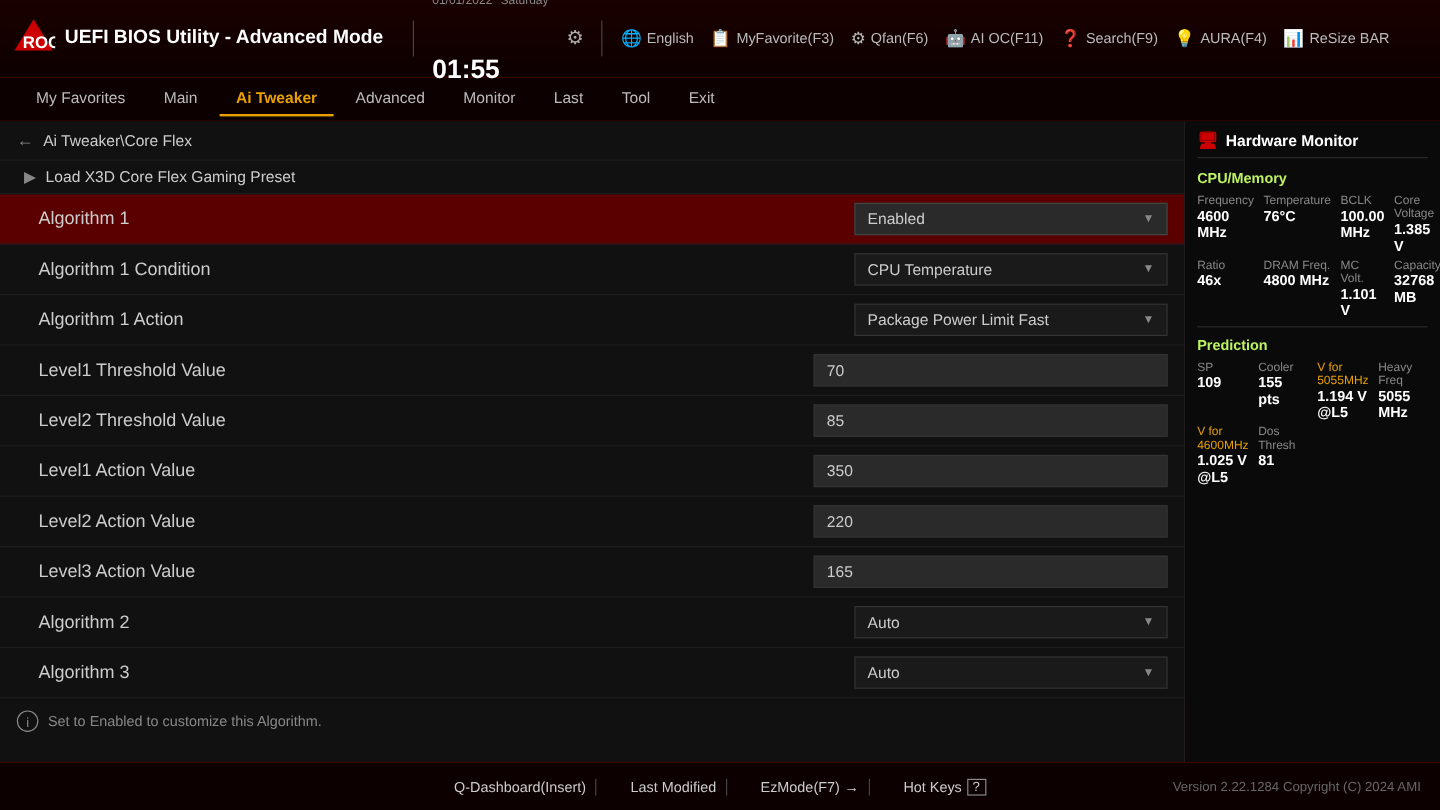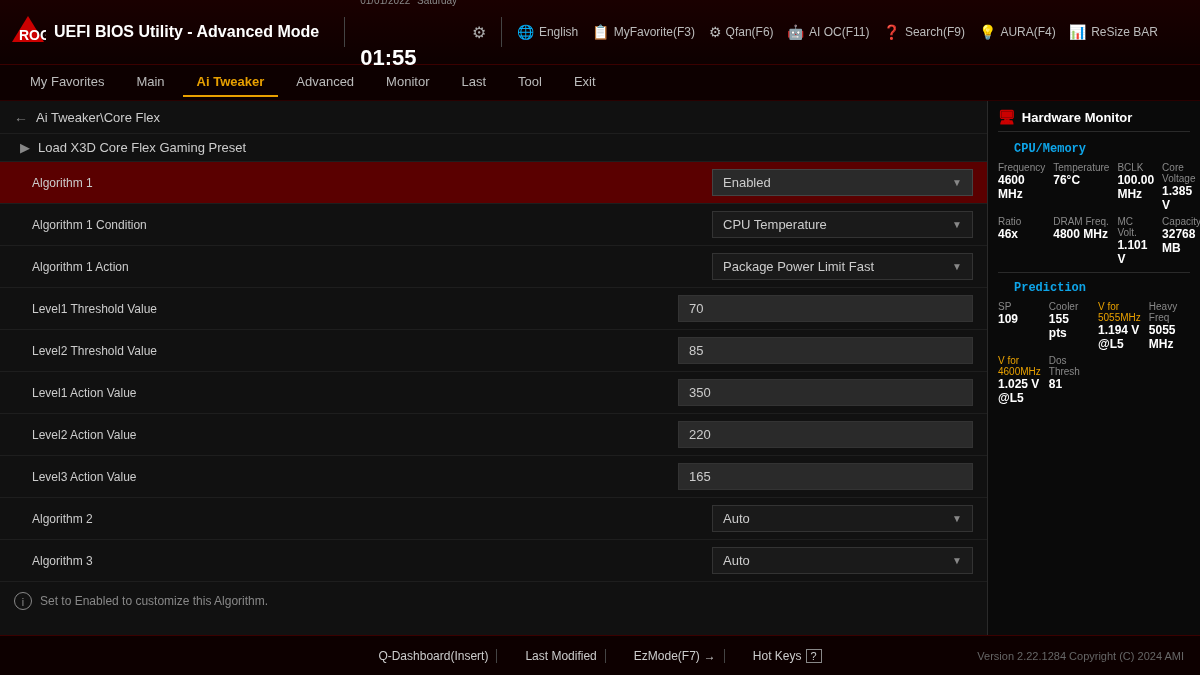--- a/index.html
+++ b/index.html
@@ -158,21 +158,21 @@
       align-items: center;
       padding: 7px 14px 7px 32px;
       border-bottom: 1px solid #1e1e1e;
       min-height: 38px;
     }
     .setting-row.highlighted {
       background: #5a0000;
     }
     .setting-label {
       flex: 1;
-      font-size: 12px;
+      font-size: 15px;
       color: #ccc;
     }
     .setting-value {
       width: 300px;
       display: flex;
       align-items: center;
       justify-content: flex-end;
     }
     .dropdown-select {
       background: #2a2a2a;
@@ -244,25 +244,24 @@
       font-weight: bold;
       margin-bottom: 10px;
       padding-bottom: 6px;
       border-bottom: 1px solid #2a2a2a;
     }
     .monitor-icon {
       font-size: 14px;
       color: #cc0000;
     }
     .sidebar-section-title {
-      color: #0ea5e9;
+      color: #bef264;
       font-size: 12px;
       font-weight: bold;
-      margin: 8px 0 6px 16px;
-      font-family: Liberation Mono, monospace;
+      margin: 8px 0 6px 0;
     }
     .monitor-grid {
       display: grid;
       grid-template-columns: 1fr 1fr 1fr 1fr;
       gap: 4px 8px;
       margin-bottom: 6px;
     }
     .monitor-item { }
     .monitor-label {
       color: #888;

